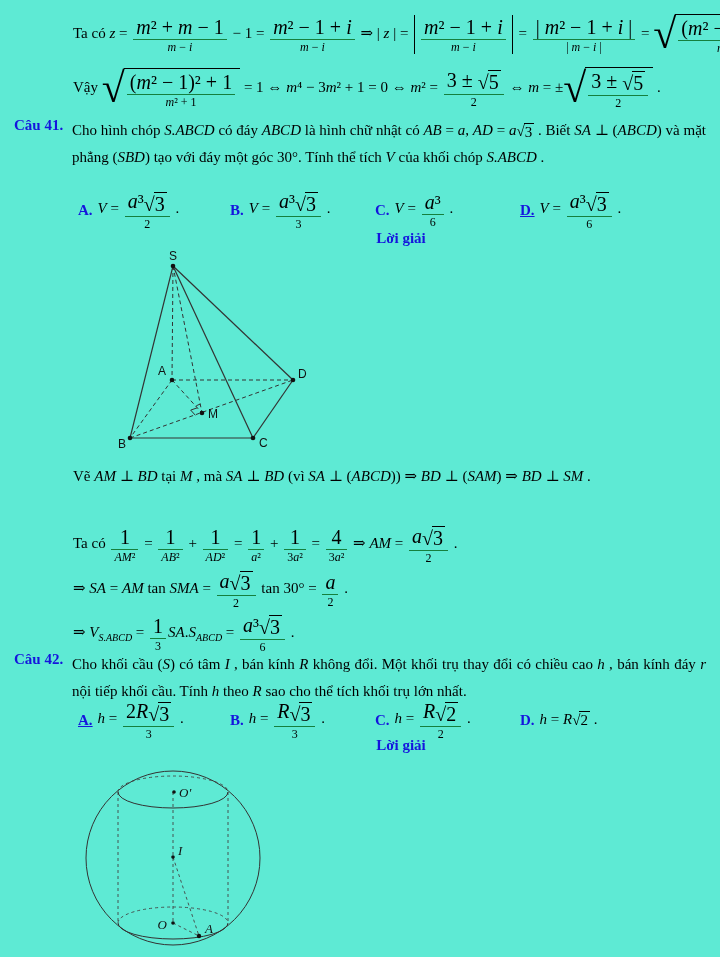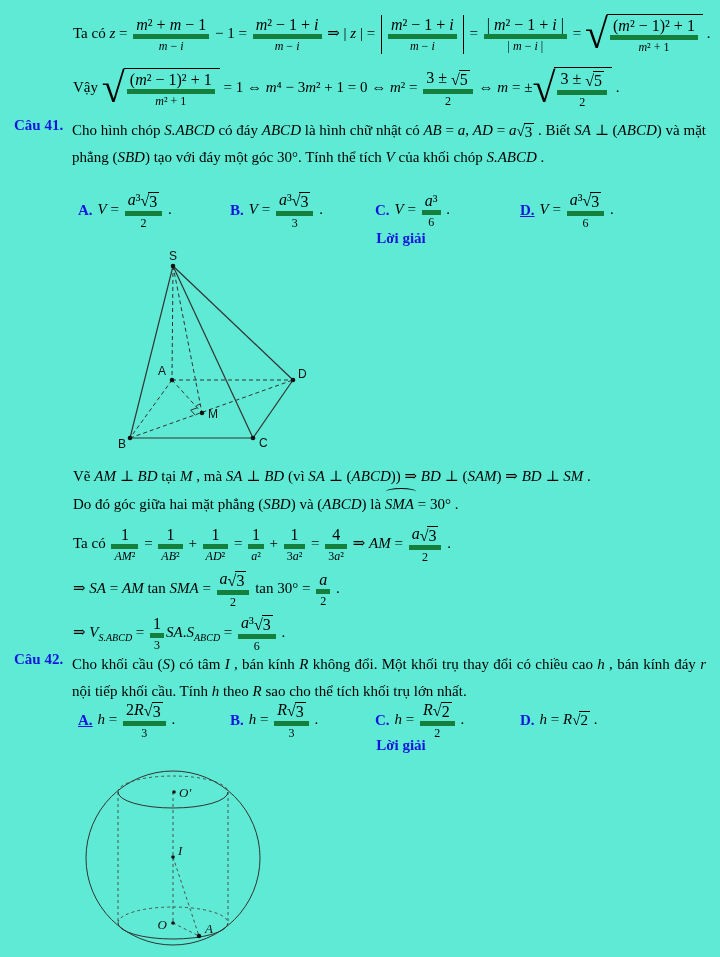--- a/index.html
+++ b/index.html
@@ -7,21 +7,21 @@
         font-family:"Liberation Serif","DejaVu Serif",serif;font-size:15px;color:#000;}
   .abs-block{position:absolute;}
   
   .mathline{white-space:nowrap;}
   .tall{line-height:54px;}
   .med{line-height:44px;}
   .txt{line-height:24px;}
   .mi{font-style:italic;}
   .msub{font-size:10px;font-style:italic;}
   .frac{display:inline-block;vertical-align:middle;text-align:center;margin:0 2px;line-height:normal;}
-  .frac>.num{display:block;border-bottom:5px solid #15803d;padding:0 3px;line-height:1.2;font-size:16px;}
+  .frac>.num{display:block;border-bottom:1px solid #15803d;padding:0 3px;line-height:1.2;font-size:20px;}
   .frac>.den{display:block;padding:0 3px;line-height:1.2;font-size:12px;}
   .sqrt{display:inline-flex;align-items:center;vertical-align:middle;line-height:normal;}
   .sqrt>.sq{font-style:normal;line-height:1;margin-right:-1px;}
   .sqrt>.rdc{border-top:1px solid #000;padding:0 2px 0 1px;}
   .sqrt.big>.sq{font-size:42px;line-height:.85;}
   .sqrt.big>.rdc{padding:1px 3px 0 1px;}
   .absv{display:inline-flex;align-items:center;border-left:1px solid #000;border-right:1px solid #000;
         padding:0 4px;margin:0 2px;vertical-align:middle;line-height:normal;}
   .hat{position:relative;display:inline-block;font-style:italic;}
   .hat::before{content:"";position:absolute;left:1px;right:-2px;top:-4px;height:6px;
@@ -140,21 +140,20 @@
         <text x="66" y="125" text-anchor="end">A</text>
         <text x="22" y="198" text-anchor="middle">B</text>
         <text x="159" y="197">C</text>
         <text x="198" y="128">D</text>
         <text x="108" y="168">M</text>
       </g>
     </svg>
   </div>
 
   <div class="abs-block mathline txt" style="left:73px;top:464px;">Vẽ <span class="mi">AM</span> ⊥ <span class="mi">BD</span> tại <span class="mi">M</span> , mà <span class="mi">SA</span> ⊥ <span class="mi">BD</span> (vì <span class="mi">SA</span> ⊥ (<span class="mi">ABCD</span>)) ⇒ <span class="mi">BD</span> ⊥ (<span class="mi">SAM</span>) ⇒ <span class="mi">BD</span> ⊥ <span class="mi">SM</span> .</div>
-  <div class="abs-block mathline txt" style="left:73px;top:492px;">Do đó góc giữa hai mặt phẳng (<span class="mi">SBD</span>) và (<span class="mi">ABCD</span>) là <span class="hat">SMA</span> = 30° .</div>
   <div class="abs-block mathline med" style="left:73px;top:521px;">Ta có <span class="frac"><span class="num">1</span><span class="den"><span class="mi">AM</span>²</span></span> = <span class="frac"><span class="num">1</span><span class="den"><span class="mi">AB</span>²</span></span> + <span class="frac"><span class="num">1</span><span class="den"><span class="mi">AD</span>²</span></span> = <span class="frac"><span class="num">1</span><span class="den"><span class="mi">a</span>²</span></span> + <span class="frac"><span class="num">1</span><span class="den">3<span class="mi">a</span>²</span></span> = <span class="frac"><span class="num">4</span><span class="den">3<span class="mi">a</span>²</span></span> ⇒ <span class="mi">AM</span> = <span class="frac"><span class="num"><span class="mi">a</span><span class="sqrt">
             <span class="sq">√</span>
             <span class="rdc">3</span>
           </span></span><span class="den">2</span></span> .</div>
   <div class="abs-block mathline med" style="left:73px;top:566px;">⇒ <span class="mi">SA</span> = <span class="mi">AM</span> tan <span class="mi">SMA</span> = <span class="frac"><span class="num"><span class="mi">a</span><span class="sqrt">
             <span class="sq">√</span>
             <span class="rdc">3</span>
           </span></span><span class="den">2</span></span> tan 30° = <span class="frac"><span class="num"><span class="mi">a</span></span><span class="den">2</span></span> .</div>
   <div class="abs-block mathline med" style="left:73px;top:610px;">⇒ <span class="mi">V</span><sub class="msub">S.ABCD</sub> = <span class="frac"><span class="num">1</span><span class="den">3</span></span><span class="mi">SA</span>.<span class="mi">S</span><sub class="msub">ABCD</sub> = <span class="frac"><span class="num"><span class="mi">a</span>³<span class="sqrt">
             <span class="sq">√</span>

